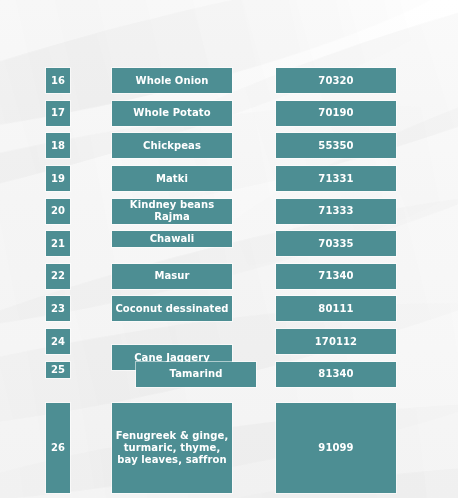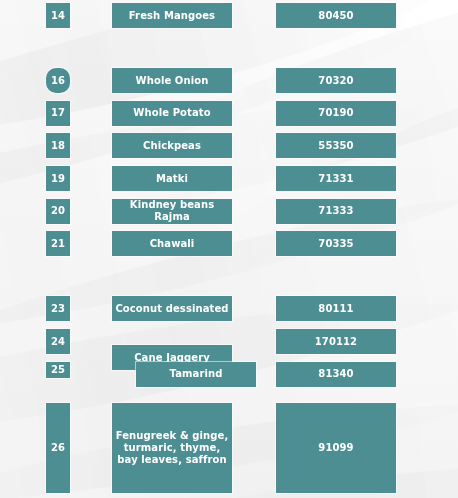--- a/index.html
+++ b/index.html
@@ -93,27 +93,22 @@
   <div class="swoosh sw3"></div>
   <div class="swoosh sw4"></div>
   <div class="swoosh sw5"></div>
   <div class="swoosh sw6"></div>
   <div class="swoosh sw7"></div>
   <div class="swoosh sw8"></div>
   <div class="swoosh sw9"></div>
 </div>
 
 <div id="table-wrap">
-    <div class="table-row" style="top: 3px; height: 25px;">
-      <div class="cell cell-index" style="top: 0px; height: 25px;">14</div>
-      <div class="cell cell-name" style="top: 0px; height: 25px;">Fresh Mangoes</div>
-      <div class="cell cell-code" style="top: 0px; height: 25px;">80450</div>
-    </div>
     <div class="table-row" style="top: 68.2px; height: 25px;">
-      <div class="cell cell-index" style="top: 0px; height: 25px; border-radius: 10px;">16</div>
+      <div class="cell cell-index" style="top: 0px; height: 25px;">16</div>
       <div class="cell cell-name" style="top: 0px; height: 25px;">Whole Onion</div>
       <div class="cell cell-code" style="top: 0px; height: 25px;">70320</div>
     </div>
     <div class="table-row" style="top: 100.8px; height: 25px;">
       <div class="cell cell-index" style="top: 0px; height: 25px;">17</div>
       <div class="cell cell-name" style="top: 0px; height: 25px;">Whole Potato</div>
       <div class="cell cell-code" style="top: 0px; height: 25px;">70190</div>
     </div>
     <div class="table-row" style="top: 133.4px; height: 25px;">
       <div class="cell cell-index" style="top: 0px; height: 25px;">18</div>
@@ -125,22 +120,27 @@
       <div class="cell cell-name" style="top: 0px; height: 25px;">Matki</div>
       <div class="cell cell-code" style="top: 0px; height: 25px;">71331</div>
     </div>
     <div class="table-row" style="top: 198.6px; height: 25px; border-radius: 9px;">
       <div class="cell cell-index" style="top: 0px; height: 25px;">20</div>
       <div class="cell cell-name" style="top: 0px; height: 25px;">Kindney beans Rajma</div>
       <div class="cell cell-code" style="top: 0px; height: 25px;">71333</div>
     </div>
     <div class="table-row" style="top: 231.2px; height: 25px;">
       <div class="cell cell-index" style="top: 0px; height: 25px;">21</div>
-      <div class="cell cell-name" style="top: 0px; height: 25px;">Chawali</div>
+      <div class="cell cell-name" style="top: 0px; height: 16px;">Chawali</div>
       <div class="cell cell-code" style="top: 0px; height: 25px;">70335</div>
+    </div>
+    <div class="table-row" style="top: 263.8px; height: 25px;">
+      <div class="cell cell-index" style="top: 0px; height: 25px;">22</div>
+      <div class="cell cell-name" style="top: 0px; height: 25px;">Masur</div>
+      <div class="cell cell-code" style="top: 0px; height: 25px;">71340</div>
     </div>
     <div class="table-row" style="top: 296.4px; height: 25px;">
       <div class="cell cell-index" style="top: 0px; height: 25px;">23</div>
       <div class="cell cell-name" style="top: 0px; height: 25px;">Coconut dessinated</div>
       <div class="cell cell-code" style="top: 0px; height: 25px;">80111</div>
     </div>
     <div class="table-row" style="top: 329px; height: 25px;">
       <div class="cell cell-index" style="top: 0px; height: 25px;">24</div>
       <div class="cell cell-name" style="top: 16px; height: 25px;">Cane Jaggery</div>
       <div class="cell cell-code" style="top: 0px; height: 25px;">170112</div>

